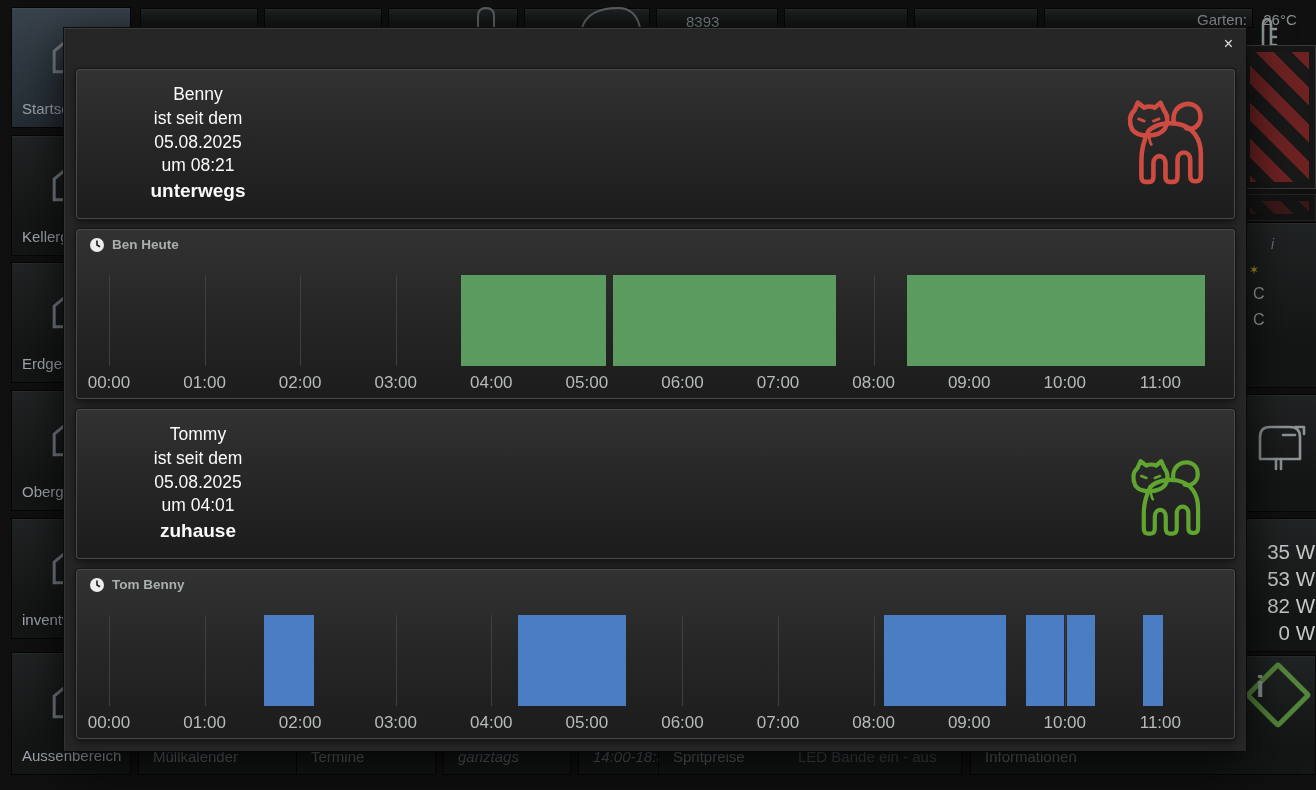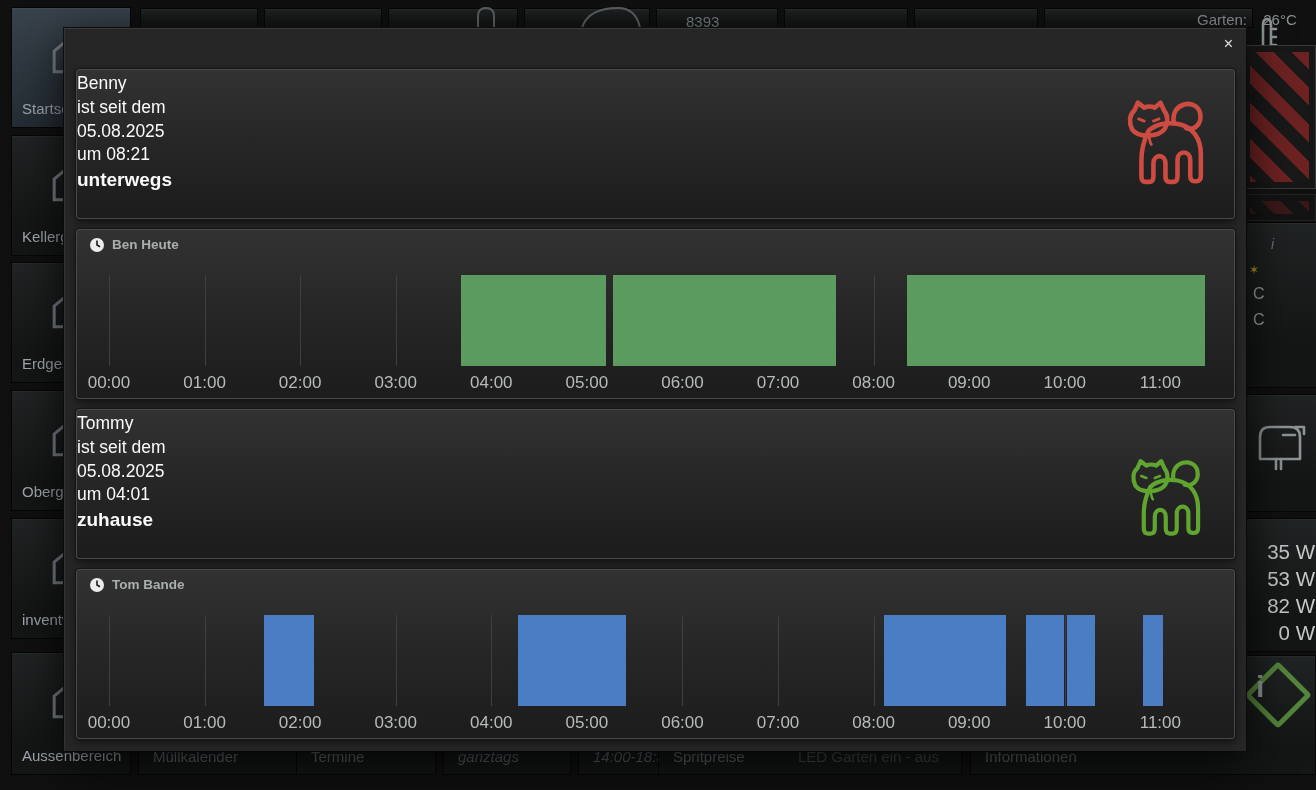--- a/index.html
+++ b/index.html
@@ -23,21 +23,21 @@
   .faint{position:absolute;color:#6f7678;}
   
   .modal{position:absolute;left:64px;top:28px;width:1181px;height:722px;background:#262626;
     border-top:1px solid #3a3a3a;border-left:1px solid #333;
     box-shadow:0 12px 45px rgba(0,0,0,.85),0 0 0 1px #121212;z-index:10;}
   .close{position:absolute;right:13px;top:7px;font-size:16px;color:#e2e2e2;cursor:pointer;line-height:16px;}
   .panel{position:absolute;left:11px;width:1159px;box-sizing:border-box;
     background:linear-gradient(180deg,#323232 0%,#272727 45%,#1c1c1c 100%);
     border:1px solid #4a4a4a;border-radius:3px;
     box-shadow:0 0 0 1px #151515,0 3px 9px rgba(0,0,0,.6);}
-  .status-block{position:absolute;left:0;top:2px;width:242px;text-align:left;color:#fafafa;
+  .status-block{position:absolute;left:0;top:13px;width:242px;text-align:center;color:#fafafa;
     font-size:17.5px;line-height:23.8px;}
   .status-strong{font-size:19px;font-weight:bold;margin-top:1px;}
   .cat{position:absolute;}
   .cat path{fill:none;stroke-width:6.5;stroke-linecap:round;stroke-linejoin:round;}
   .cat path.thin{stroke-width:4;}
   .chart-title{position:absolute;left:35px;top:7px;font-size:13.5px;font-weight:bold;color:#a9aeae;}
   .clock{position:absolute;left:12px;top:7px;width:16px;height:16px;}
   .plot{position:absolute;left:10px;right:1px;top:45px;bottom:32px;}
   .gridline{position:absolute;top:0;bottom:0;width:1px;background:#3f3f3f;}
   .bar{position:absolute;top:0;bottom:0;}
@@ -158,21 +158,21 @@
         <div class="cap" style="bottom: 9px;">Termine</div>
       </div>
       <div class="tile" style="left: 443px; top: 655px; width: 128px; height: 120px;">
         <div class="cap it" style="bottom: 9px;">ganztags</div>
       </div>
       <div class="tile" style="left: 578px; top: 655px; width: 118px; height: 120px;">
         <div class="cap it" style="bottom: 9px;">14:00-18:30</div>
       </div>
       <div class="tile" style="left: 658px; top: 655px; width: 304px; height: 120px;">
         <div class="cap" style="bottom: 9px;">Spritpreise</div>
-        <div class="cap" style="left: 139px; bottom: 9px; color: rgb(69, 77, 80);">LED Garten ein - aus</div>
+        <div class="cap" style="left: 139px; bottom: 9px; color: rgb(69, 77, 80);">LED Bande ein - aus</div>
       </div>
       <div class="tile" style="left: 970px; top: 655px; width: 346px; height: 120px;">
         <div class="cap" style="bottom: 9px;">Informationen</div>
       </div>
     </div>
   <div class="diamond"></div>
   <div class="info-i">i</div>
 
   <div class="modal">
     <div class="close">×</div>
@@ -246,21 +246,21 @@
         <path class="thin" d="M22 36 L30 39 M51 36 L43 39" stroke="#5fa52f"></path>
         <path class="thin" d="M37 57 C37 63 37 68 40 72" stroke="#5fa52f"></path>
       </svg>
     </div>
 
     <div class="panel" style="top:540px;height:170px;">
       <svg class="clock" viewBox="0 0 16 16">
         <circle cx="8" cy="8" r="7" fill="#ececec"></circle>
         <path d="M8 3.5 V8 L11 9.8" stroke="#1c1c1c" stroke-width="1.6" fill="none"></path>
       </svg>
-      <div class="chart-title">Tom Bande</div>
+      <div class="chart-title">Tom Benny</div>
       <div class="plot">
           <div class="gridline" style="left: 1.918%;"></div>
           <div class="tick" style="left: 1.918%;">00:00</div>
           <div class="gridline" style="left: 10.259%;"></div>
           <div class="tick" style="left: 10.259%;">01:00</div>
           <div class="gridline" style="left: 18.599%;"></div>
           <div class="tick" style="left: 18.599%;">02:00</div>
           <div class="gridline" style="left: 26.939%;"></div>
           <div class="tick" style="left: 26.939%;">03:00</div>
           <div class="gridline" style="left: 35.279%;"></div>

